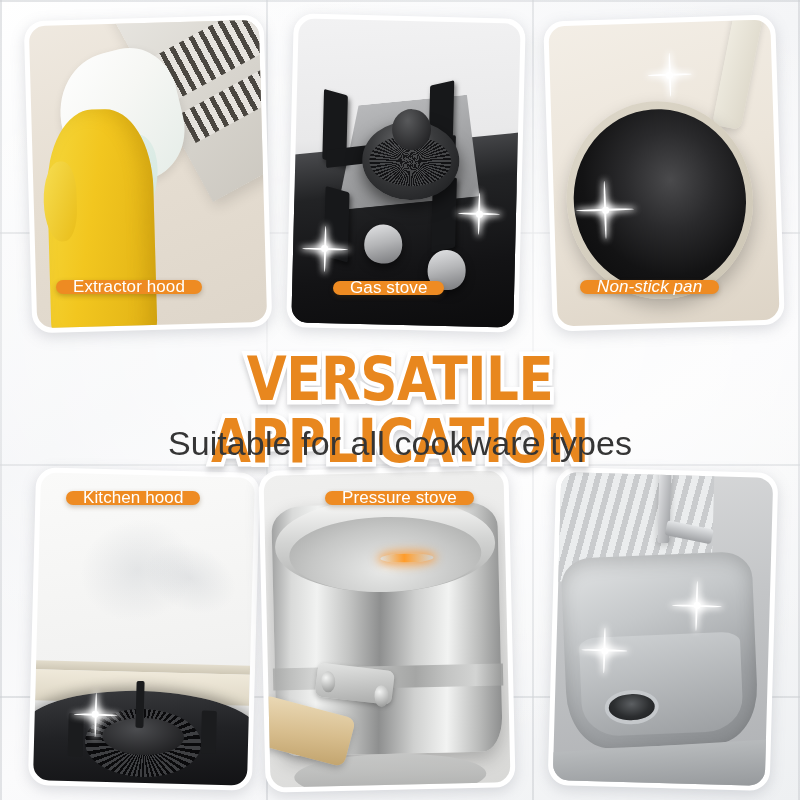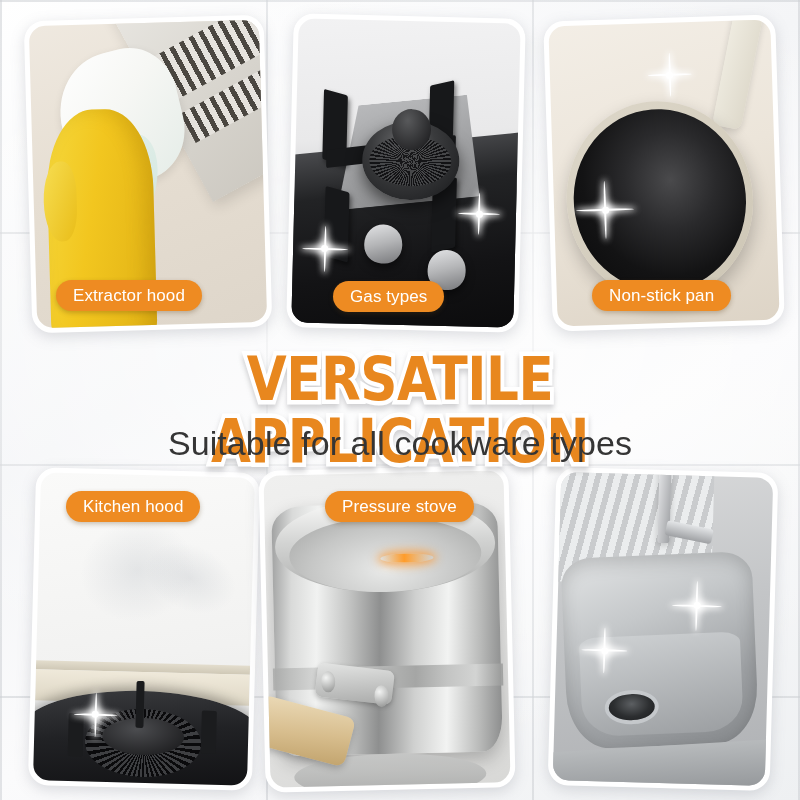--- a/index.html
+++ b/index.html
@@ -40,21 +40,21 @@
     position:relative;
     width:100%; height:100%;
     border-radius:16px;
     overflow:hidden;
   }
 
   
   .pill{
     position:absolute;
     display:flex; align-items:center; justify-content:center;
-    height:31px; padding:0 17px;
+    height:14px; padding:0 17px;
     border-radius:16px;
     background:#ee8b22;
     color:#fff;
     font-size:17px;
     letter-spacing:.1px;
     white-space:nowrap;
     box-shadow:0 2px 5px rgba(90,60,20,.30);
     z-index:6;
   }
 
@@ -396,38 +396,38 @@
       <div class="knob k2"></div>
       <div class="sp" style="left:4%; top:68%; width:46px; height:46px;">
           <i></i>
         </div>
       <div class="sp" style="left:74%; top:56%; width:42px; height:42px;">
           <i></i>
         </div>
     </div>
   </div>
   <div class="pill" style="left:333px; top:281px;">
-    <span>Gas types</span>
+    <span>Gas stove</span>
   </div>
 
   <div class="card" style="left:548px; top:18px; width:232px; height:310px; transform:rotate(-1.8deg);">
     <div class="photo ph-pan">
       <div class="pan-handle"></div>
       <div class="pan-body">
         <div class="pan-inner"></div>
       </div>
       <div class="sp" style="left:44%; top:10%; width:44px; height:44px;">
           <i></i>
         </div>
       <div class="sp" style="left:10%; top:52%; width:58px; height:58px;">
           <i></i>
         </div>
     </div>
   </div>
-  <div class="pill" style="left:592px; top:280px;">
+  <div class="pill" style="left:580px; top:280px;font-style:italic;">
     <span>Non-stick pan</span>
   </div>
 
   <div class="headline-wrap">
     <span class="headline">VERSATILE APPLICATION</span>
   </div>
   <div class="subtitle">Suitable for all cookware types</div>
 
   <div class="card" style="left:32px; top:470px; width:224px; height:318px; transform:rotate(1.5deg);">
     <div class="photo ph-wall">

